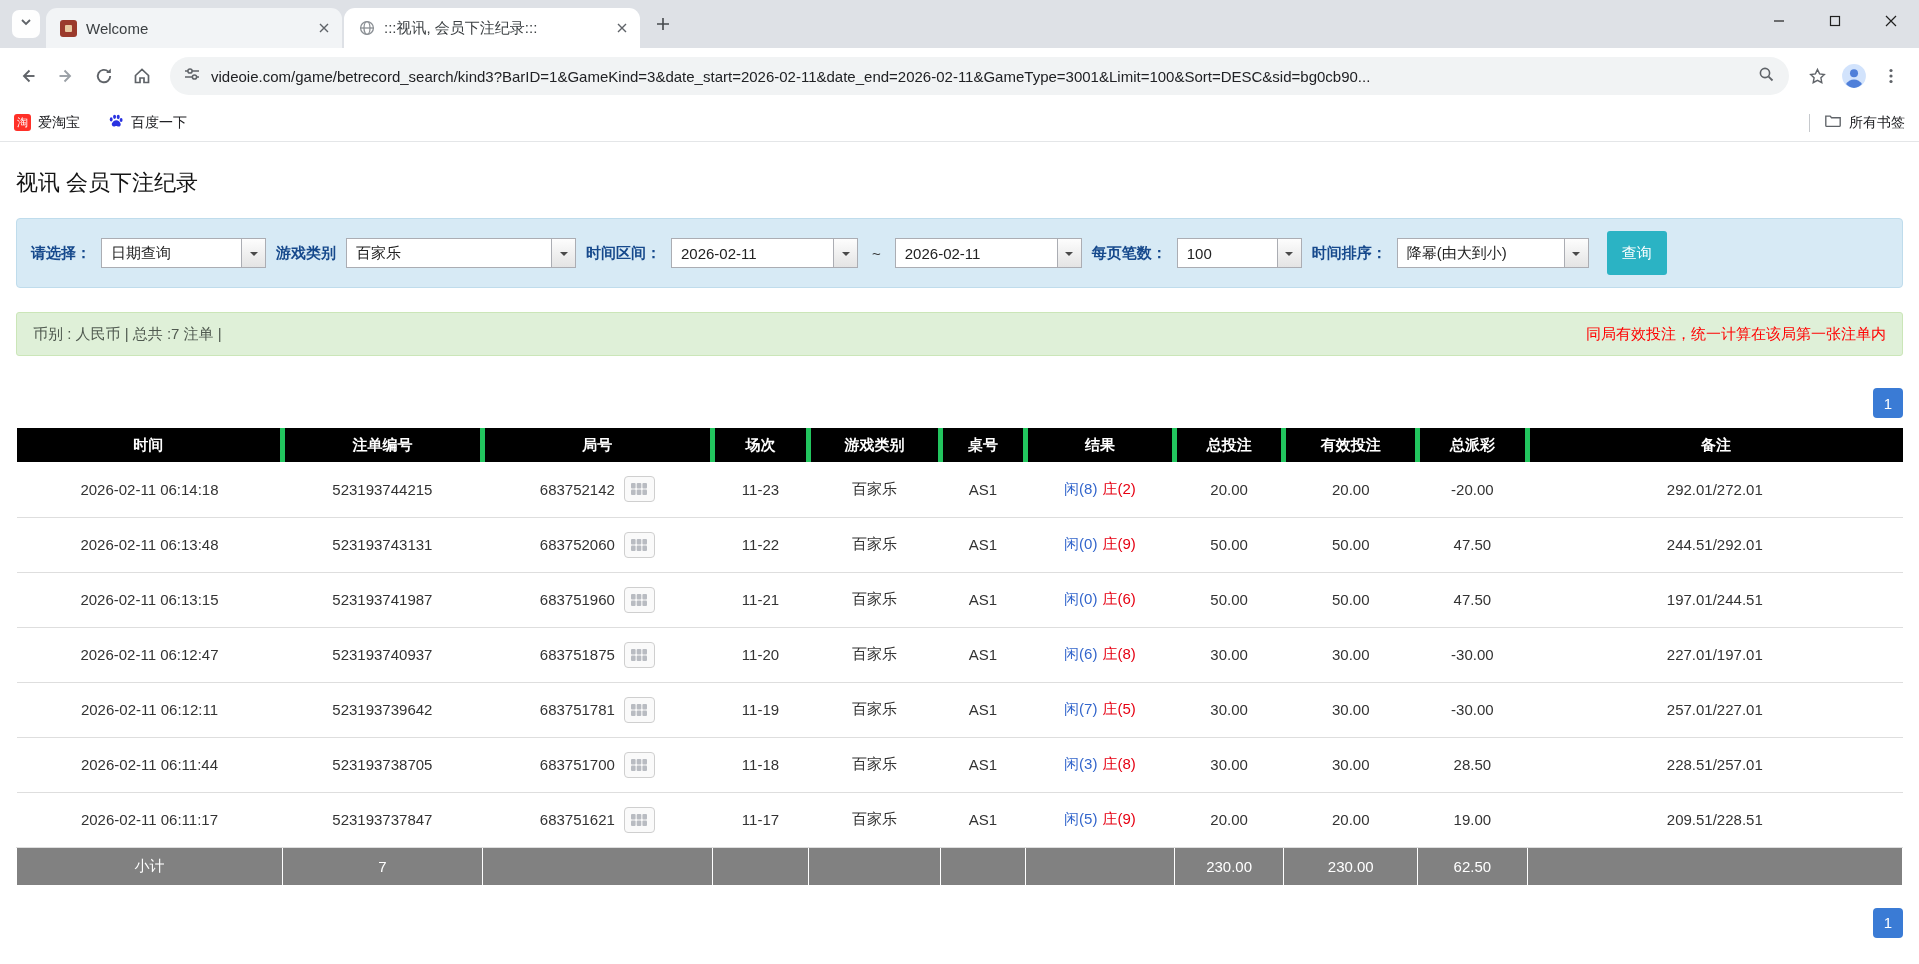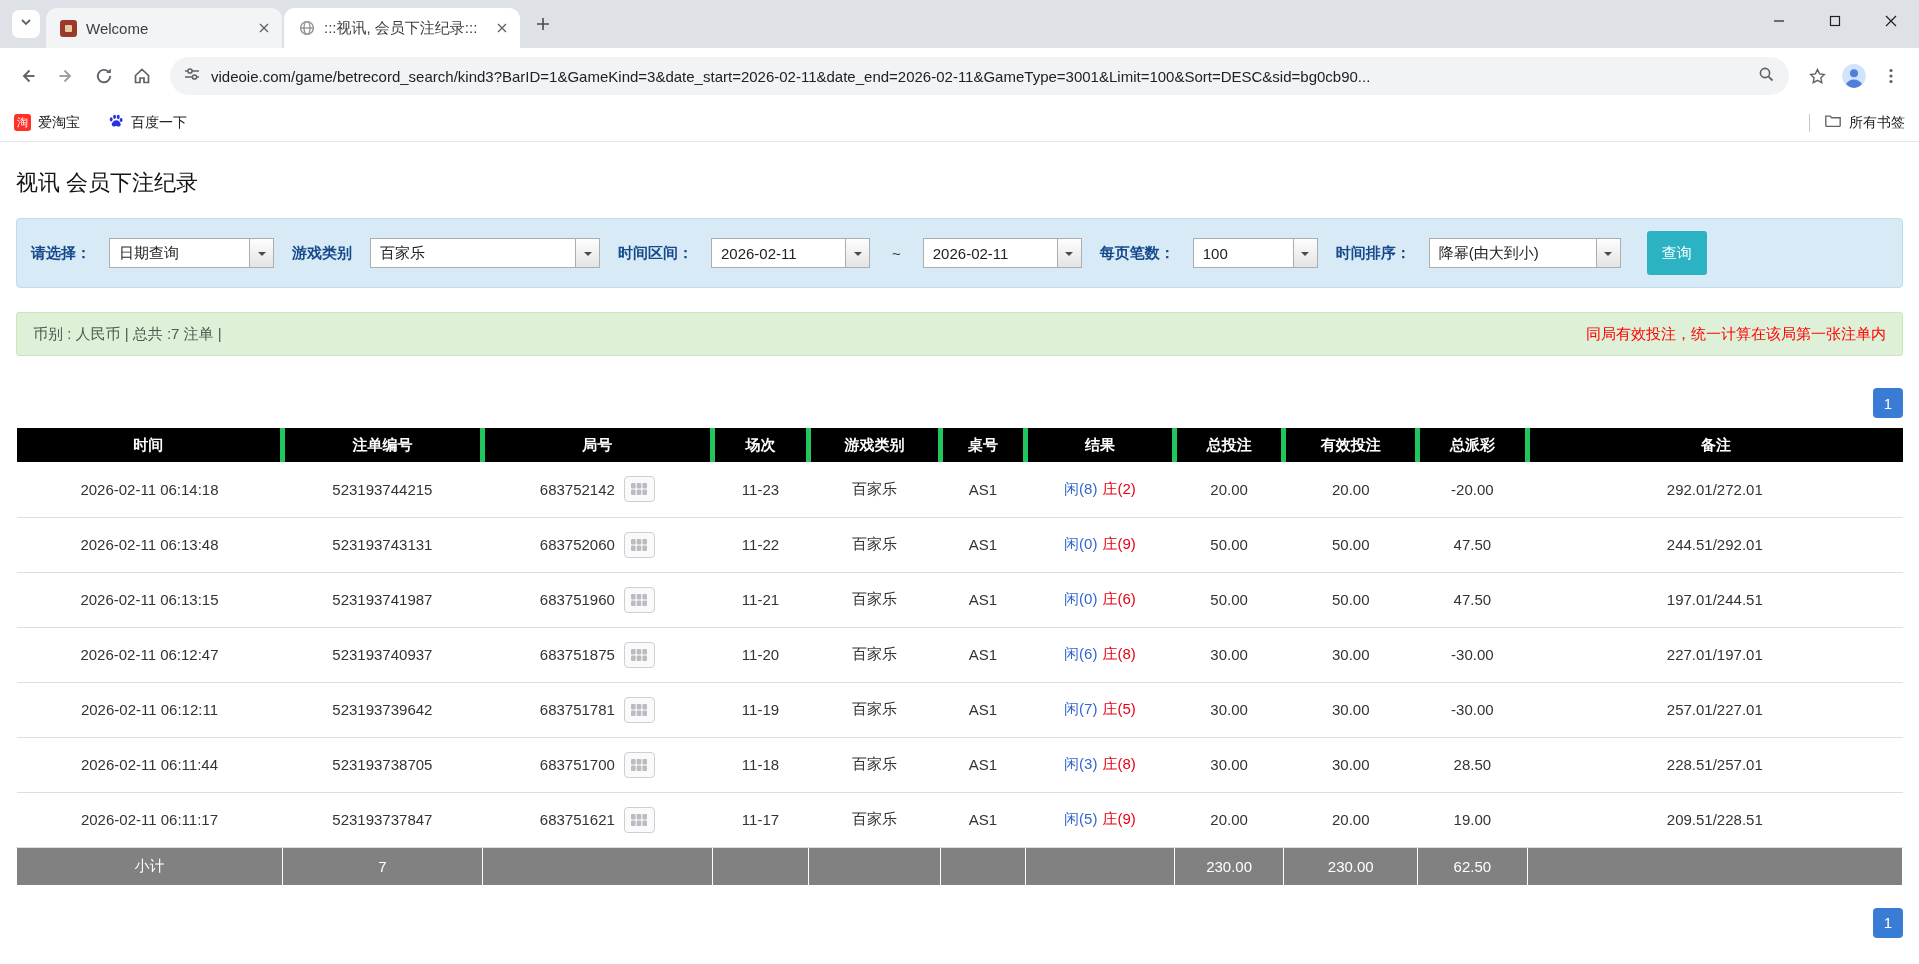--- a/index.html
+++ b/index.html
@@ -2,21 +2,21 @@
 <html><head>
 <meta charset="utf-8">
 <style>
   * { margin:0; padding:0; box-sizing:border-box; }
   html,body { width:1919px; height:964px; overflow:hidden; }
   body { font-family:"Liberation Sans","DejaVu Sans",sans-serif; background:#fff; color:#222; }
 
   
   .tab-strip { height:48px; background:#dee1e6; display:flex; align-items:flex-end; padding:0 0 0 8px; position:relative; }
   .tab-search-btn { width:28px; height:28px; border-radius:7px; background:rgba(255,255,255,.95); display:flex; align-items:center; justify-content:center; margin:0 6px 10px 4px; cursor:pointer; }
-  .tab { display:flex; align-items:center; gap:9px; width:236px; height:40px; margin-top:8px; padding:0 8px 0 14px; border-radius:11px 11px 0 0; font-size:15px; color:#3c4043; }
+  .tab { display:flex; align-items:center; gap:9px; width:296px; height:40px; margin-top:8px; padding:0 8px 0 14px; border-radius:11px 11px 0 0; font-size:15px; color:#3c4043; }
   .tab.inactive { background:#f2f4f6; margin-right:2px; }
   .tab.active { background:#ffffff; }
   .tab-title { flex:1; white-space:nowrap; overflow:hidden; text-overflow:ellipsis; }
   .tab-close { width:20px; height:20px; border-radius:50%; display:flex; align-items:center; justify-content:center; }
   .favicon { width:17px; height:17px; flex:0 0 auto; display:flex; align-items:center; justify-content:center; }
   .fav-welcome { background:#9b3a2c; border-radius:3px; position:relative; }
   .fav-welcome::after { content:""; width:7px; height:7px; background:#e8c8a0; border-radius:1px; }
   .new-tab-btn { width:30px; height:30px; margin:0 0 9px 8px; border-radius:50%; display:flex; align-items:center; justify-content:center; font-size:22px; color:#444; }
   .win-controls { position:absolute; right:0; top:0; height:42px; display:flex; }
   .win-btn { width:56px; height:42px; display:flex; align-items:center; justify-content:center; }
@@ -30,27 +30,27 @@
   .bookmarks-bar { height:38px; background:#fff; display:flex; align-items:center; padding:0 14px; gap:28px; border-bottom:1px solid #e4e6e8; }
   .bookmark { display:flex; align-items:center; gap:7px; font-size:14px; color:#202124; cursor:pointer; }
   .bk-taobao { width:17px; height:17px; background:#ff3028; color:#fff; border-radius:3px; font-size:11px; display:flex; align-items:center; justify-content:center; }
   .bookmarks-right { margin-left:auto; display:flex; align-items:center; gap:14px;text-align:right; }
   .bk-divider { width:1px; height:18px; background:#c6c9cd; }
 
   
   .page { padding:0 16px; }
   .page-title { font-size:22px; font-weight:400; color:#141414; margin:26px 0 20px; }
 
-  .filter-bar { background:#d7eaf5; border:1px solid #bfdcec; border-radius:4px; padding:12px 14px; display:flex; align-items:center; gap:18px; }
+  .filter-bar { background:#d7eaf5; border:1px solid #bfdcec; border-radius:4px; padding:12px 14px; display:flex; align-items:center; gap:10px; }
   .f-label { color:#16498c; font-weight:bold; font-size:15px; white-space:nowrap; }
   .combo { display:inline-flex; align-items:stretch; background:#fff; border:1px solid #abadb3; height:30px; flex:0 0 auto; }
   .combo-text { flex:1; padding:0 9px; display:flex; align-items:center; font-size:15px; color:#222; white-space:nowrap; overflow:hidden; }
   .combo-arrow { width:24px; border-left:1px solid #abadb3; background:linear-gradient(#fdfdfd,#e4e4e4); display:flex; align-items:center; justify-content:center; cursor:pointer; }
   .combo-arrow::after { content:""; border:4px solid transparent; border-top-color:#4a4a4a; margin-top:5px; }
-  .w165{width:165px} .w230{width:230px} .w187{width:159px} .w125{width:125px} .w192{width:192px}
+  .w165{width:165px} .w230{width:230px} .w187{width:187px} .w125{width:125px} .w192{width:192px}
   .range-sep { font-size:15px; color:#333; padding:0 4px; }
   .btn-search { background:#2bb3c4; color:#fff; border:none; border-radius:3px; height:44px; padding:0 15px; font-size:15px; margin-left:8px; cursor:pointer; font-family:inherit; }
 
   .info-bar { margin-top:24px; background:#dff0d8; border:1px solid #cbe6b8; border-radius:3px; height:44px; display:flex; align-items:center; justify-content:space-between; padding:0 16px; font-size:15px;gap:32px; }
   .info-left { color:#505a50; }
   .info-right { color:#ff0000; }
 
   .pagination { display:flex; justify-content:flex-end; }
   .pagination.top { margin:32px 0 10px; }
   .pagination.bottom { margin:22px 0 0; }

